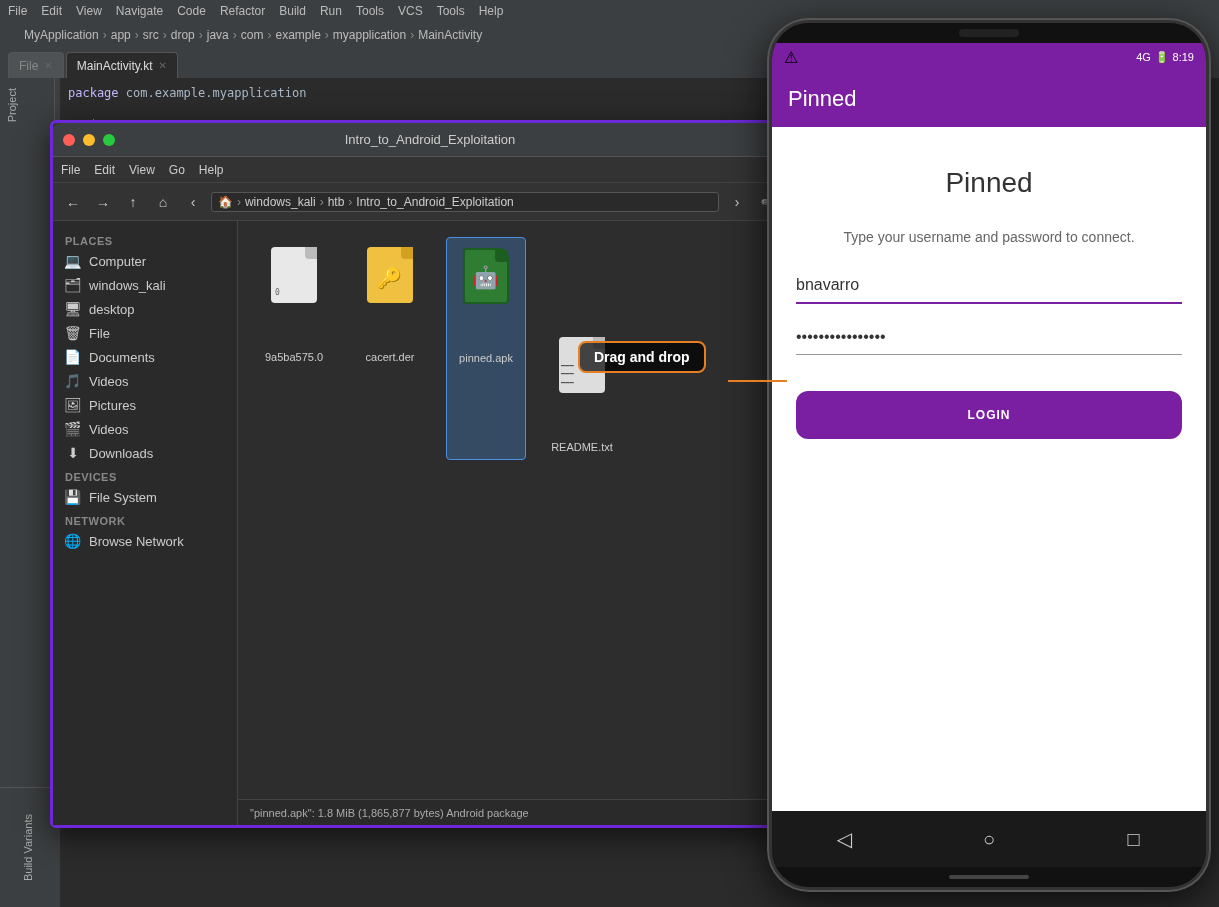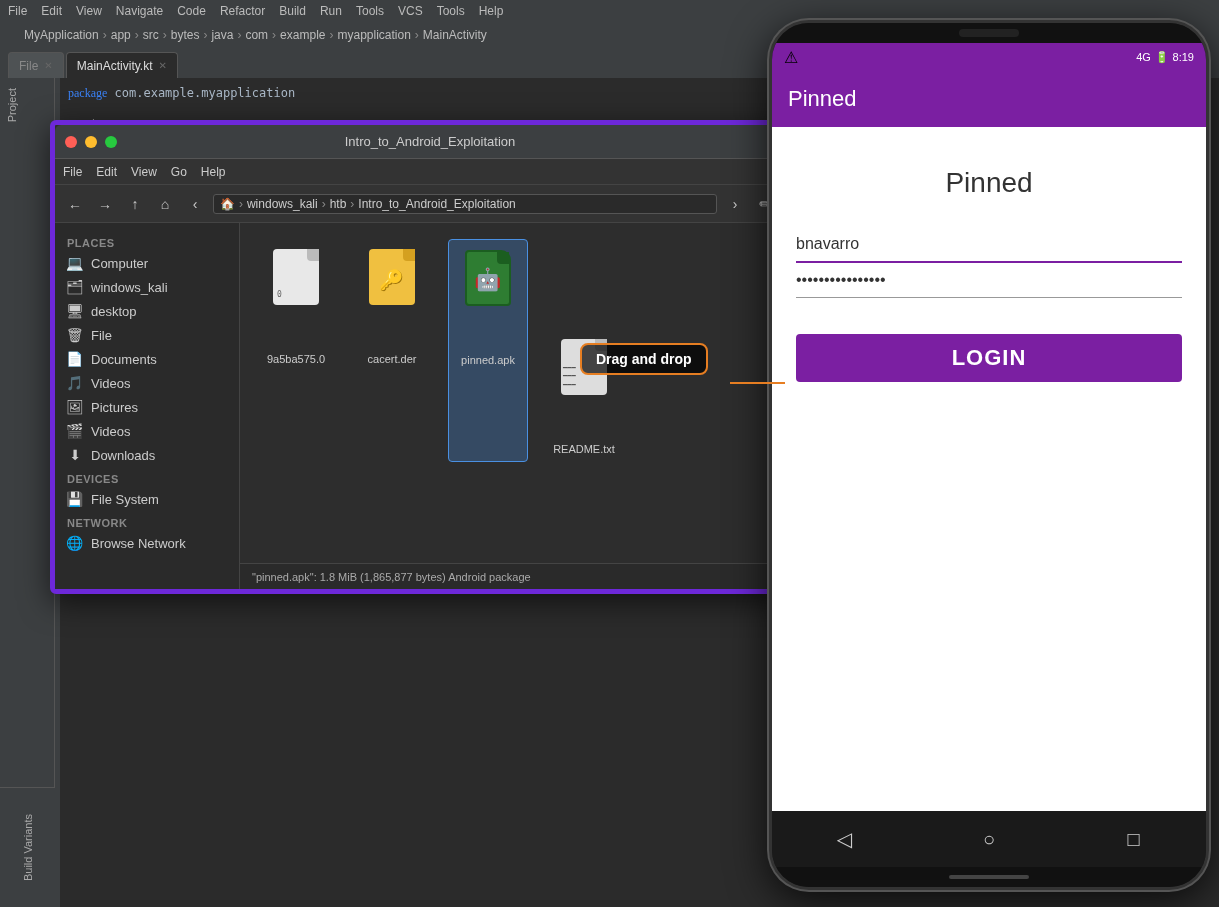--- a/index.html
+++ b/index.html
@@ -61,30 +61,30 @@
       font-family: monospace;
       font-size: 12px;
       color: #a9b7c6;
       padding: 8px;
       overflow: hidden;
     }
     .ide-code-line {
       height: 16px;
       white-space: nowrap;
     }
-    .code-keyword { color: #3b82f6; font-family: Liberation Serif, serif; }
+    .code-keyword { color: #c4b5fd; }
 
     
     .ext-controls-window {
       position: absolute;
       top: 120px; left: 50px;
       width: 740px;
-      height: 474px;
+      height: 708px;
       background: #2d2d2d;
-      border: 5px solid #6d28d9;
+      border: 3px solid #6d28d9;
       border-radius: 6px;
       box-shadow: 0 8px 30px rgba(0,0,0,0.6);
       display: flex;
       flex-direction: column;
     }
 
     .ext-controls-titlebar {
       height: 34px;
       background: #3c3f41;
       border-radius: 6px 6px 0 0;
@@ -426,21 +426,21 @@
       font-size: 14px;
       color: #666;
       text-align: center;
       line-height: 1.5;
     }
 
     .phone-input-group {
       width: 100%;
       display: flex;
       flex-direction: column;
-      gap: 0;
+      gap: 16px;
     }
 
     .phone-input {
       width: 100%;
       border: none;
       border-bottom: 2px solid #7b1fa2;
       padding: 8px 0;
       font-size: 16px;
       color: #333;
       background: transparent;
@@ -449,22 +449,22 @@
     .phone-input.password-field {
       border-bottom: 1px solid #999;
     }
 
     .phone-login-btn {
       width: 100%;
       height: 48px;
       background: #7b1fa2;
       color: white;
       border: none;
-      border-radius: 4px;
-      font-size: 22px;
+      border-radius: 12px;
+      font-size: 12px;
       font-weight: bold;
       letter-spacing: 1px;
       cursor: pointer;
       margin-top: 16px;
     }
 
     .phone-nav-bar {
       height: 56px;
       background: #1a1a1a;
       display: flex;
@@ -558,21 +558,21 @@
   <span>Help</span>
 </div>
 
 <div class="ide-breadcrumb">
   <span>MyApplication</span>
   <span class="path-sep">›</span>
   <span>app</span>
   <span class="path-sep">›</span>
   <span>src</span>
   <span class="path-sep">›</span>
-  <span>bytes</span>
+  <span>drop</span>
   <span class="path-sep">›</span>
   <span>java</span>
   <span class="path-sep">›</span>
   <span>com</span>
   <span class="path-sep">›</span>
   <span>example</span>
   <span class="path-sep">›</span>
   <span>myapplication</span>
   <span class="path-sep">›</span>
   <span>MainActivity</span>
@@ -770,20 +770,21 @@
       <span>8:19</span>
     </div>
   </div>
 
   <div class="phone-app-header">
     <span class="phone-app-title">Pinned</span>
   </div>
 
   <div class="phone-content">
     <div class="phone-main-title">Pinned</div>
+    <div class="phone-subtitle">Type your username and password to connect.</div>
 
     <div class="phone-input-group">
       <input class="phone-input" type="text" value="bnavarro" style="">
       <input class="phone-input password-field" type="password" value="passwordpassword" style="">
     </div>
 
     <button class="phone-login-btn">LOGIN</button>
   </div>
 
   <div class="phone-nav-bar">

